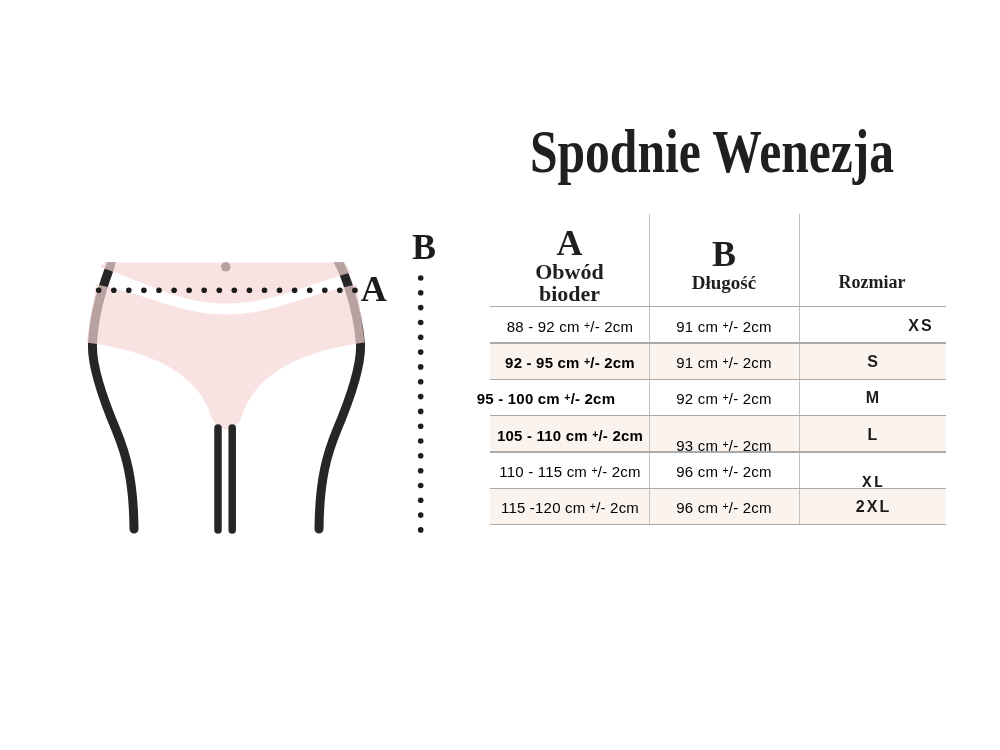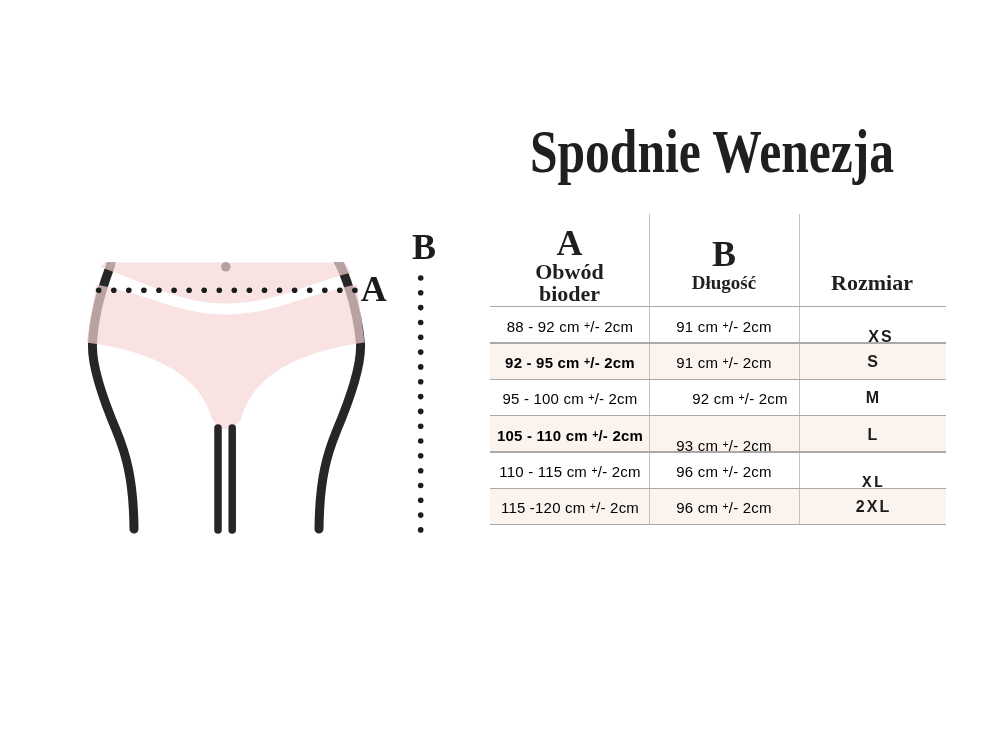--- a/index.html
+++ b/index.html
@@ -95,32 +95,32 @@
   <div class="hline" style="top:378.6px;"></div>
   <div class="hline" style="top:414.9px;"></div>
   <div class="hline" style="top:451.3px;"></div>
   <div class="hline" style="top:487.6px;"></div>
   <div class="hline" style="top:523.9px;"></div>
 
   <div class="hserif" style="left:569.5px;top:228px;font-size:36px;line-height:31px;">A</div>
   <div class="hserif" style="left:569.5px;top:261px;font-size:22px;line-height:21.5px;">Obwód<br>bioder</div>
   <div class="hserif" style="left:724px;top:239px;font-size:36px;line-height:31px;">B</div>
   <div class="hserif" style="left:724px;top:271.5px;font-size:19px;line-height:21.5px;">Długość</div>
-  <div class="hserif" style="left:872px;top:272px;font-size:22px;line-height:21.5px;">Rozmiar</div>
+  <div class="hserif" style="left:872px;top:272px;font-size:18px;line-height:21.5px;">Rozmiar</div>
 
   <div class="cell" style="left:570px;top:325.5px;">88 - 92 cm <span class="pm">+</span>/- 2cm</div>
   <div class="cell" style="left:724px;top:325.5px;">91 cm <span class="pm">+</span>/- 2cm</div>
-  <div class="size" style="left:881px;top:325.5px;margin-top:11px;">XS</div>
+  <div class="size" style="left:921px;top:325.5px;">XS</div>
 
   <div class="cell" style="left:570px;top:361.8px;font-weight:bold;">92 - 95 cm <span class="pm">+</span>/- 2cm</div>
   <div class="cell" style="left:724px;top:361.8px;">91 cm <span class="pm">+</span>/- 2cm</div>
   <div class="size" style="left:873.5px;top:361.8px;">S</div>
 
-  <div class="cell" style="left:570px;top:398.2px;">95 - 100 cm <span class="pm">+</span>/- 2cm</div>
-  <div class="cell" style="left:724px;top:398.2px;margin-left:16px;">92 cm <span class="pm">+</span>/- 2cm</div>
+  <div class="cell" style="left:546px;top:398.2px;font-weight:bold;">95 - 100 cm <span class="pm">+</span>/- 2cm</div>
+  <div class="cell" style="left:724px;top:398.2px;">92 cm <span class="pm">+</span>/- 2cm</div>
   <div class="size" style="left:873.5px;top:398.2px;">M</div>
 
   <div class="cell" style="left:570px;top:434.5px;font-weight:bold;">105 - 110 cm <span class="pm">+</span>/- 2cm</div>
   <div class="cell" style="left:724px;top:445px;">93 cm <span class="pm">+</span>/- 2cm</div>
   <div class="size" style="left:873.5px;top:434.5px;">L</div>
 
   <div class="cell" style="left:570px;top:470.8px;">110 - 115 cm <span class="pm">+</span>/- 2cm</div>
   <div class="cell" style="left:724px;top:470.8px;">96 cm <span class="pm">+</span>/- 2cm</div>
   <div class="size" style="left:873.5px;top:483px;font-family:Liberation Mono, monospace;">XL</div>
 

